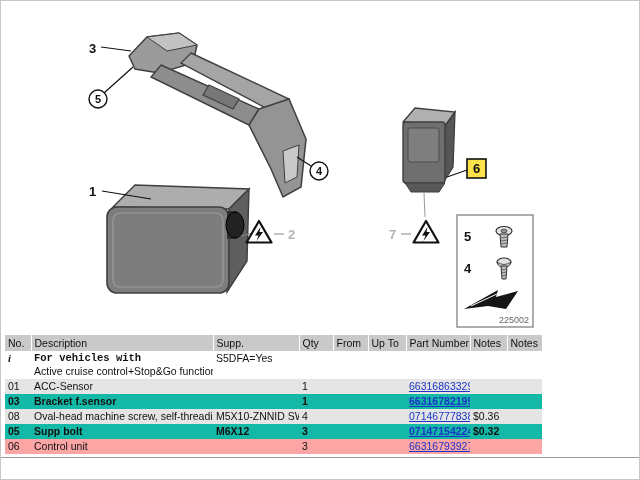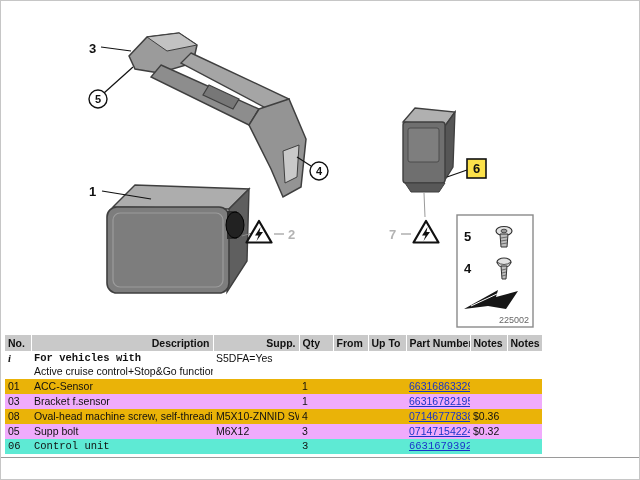--- a/index.html
+++ b/index.html
@@ -8,27 +8,27 @@
   .page { position:relative; width:640px; height:480px; background:#fff; border:1px solid #c6c6c6; overflow:hidden; }
   .diagram-area { position:absolute; top:0; left:0; width:640px; height:332px; }
 
   .callout-num  { font-family:"Liberation Sans",sans-serif; font-weight:bold; font-size:13px; fill:#111; }
   .callout-circ { font-family:"Liberation Sans",sans-serif; font-weight:bold; font-size:11px; fill:#111; }
   .callout-gray { font-family:"Liberation Sans",sans-serif; font-weight:bold; font-size:13px; fill:#b3b3b3; }
   .inset-number { font-family:"Liberation Sans",sans-serif; font-size:9px; fill:#666; }
 
   .parts-table { position:absolute; top:334px; left:4px; width:537px; border-collapse:collapse; table-layout:fixed;
                  font-size:10.5px; color:#111; }
-  .parts-table th { background:#c9c9c9; font-weight:bold; text-align:left; padding:0 3px; height:16px;
+  .parts-table th { background:#c9c9c9; font-weight:normal; text-align:left; padding:0 3px; height:16px;
                     border-right:1px solid #fff; white-space:nowrap; overflow:hidden; }
-  .parts-table th.th-center { text-align:right; }
+  .parts-table th.th-center { text-align:left; }
   .parts-table td { padding:1px 3px; height:14px; line-height:13px; vertical-align:top; white-space:nowrap; overflow:hidden; }
-  tr.row-plain { background:#f0abfc; }
-  tr.row-alt { background:#eab308; }
-  tr.row-highlight { background:#5eead4;font-family:Liberation Mono, monospace; }
+  tr.row-plain { background:#14b8a6;font-weight:bold; }
+  tr.row-alt { background:#e5e5e5; }
+  tr.row-highlight { background:#fca5a5; }
   tr.row-info { background:#ffffff; }
   .cell-no { }
   .cell-i { font-style:italic; font-weight:bold; font-family:"Liberation Serif", serif; }
   .info-line1 { font-weight:bold;font-family:Liberation Mono, monospace; }
   .cell-bottom { vertical-align:bottom; }
   .cell-part { text-align:right; }
   a.part-link { color:#1a35c8; text-decoration:underline; cursor:pointer; }
   .bottom-rule { position:absolute; top:456px; left:0; width:638px; border-top:1px solid #9a9a9a; }
 </style>
 </head>

